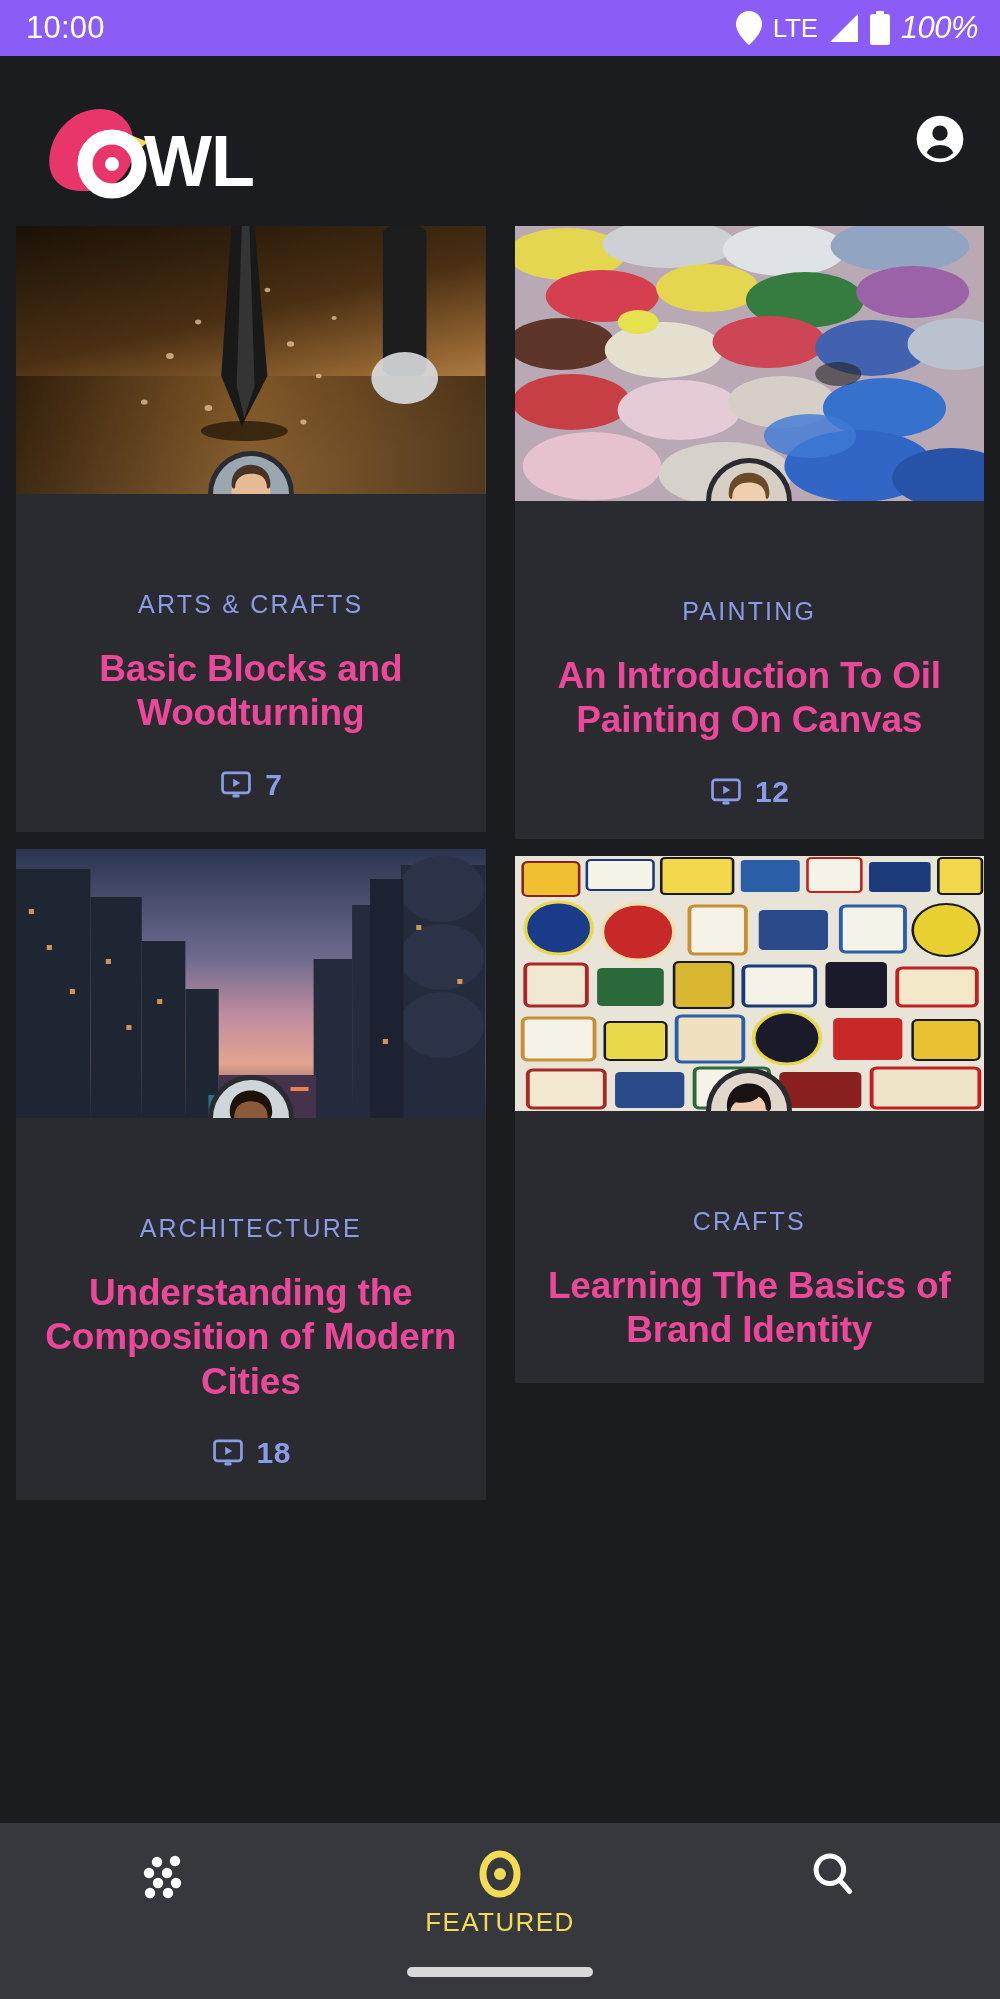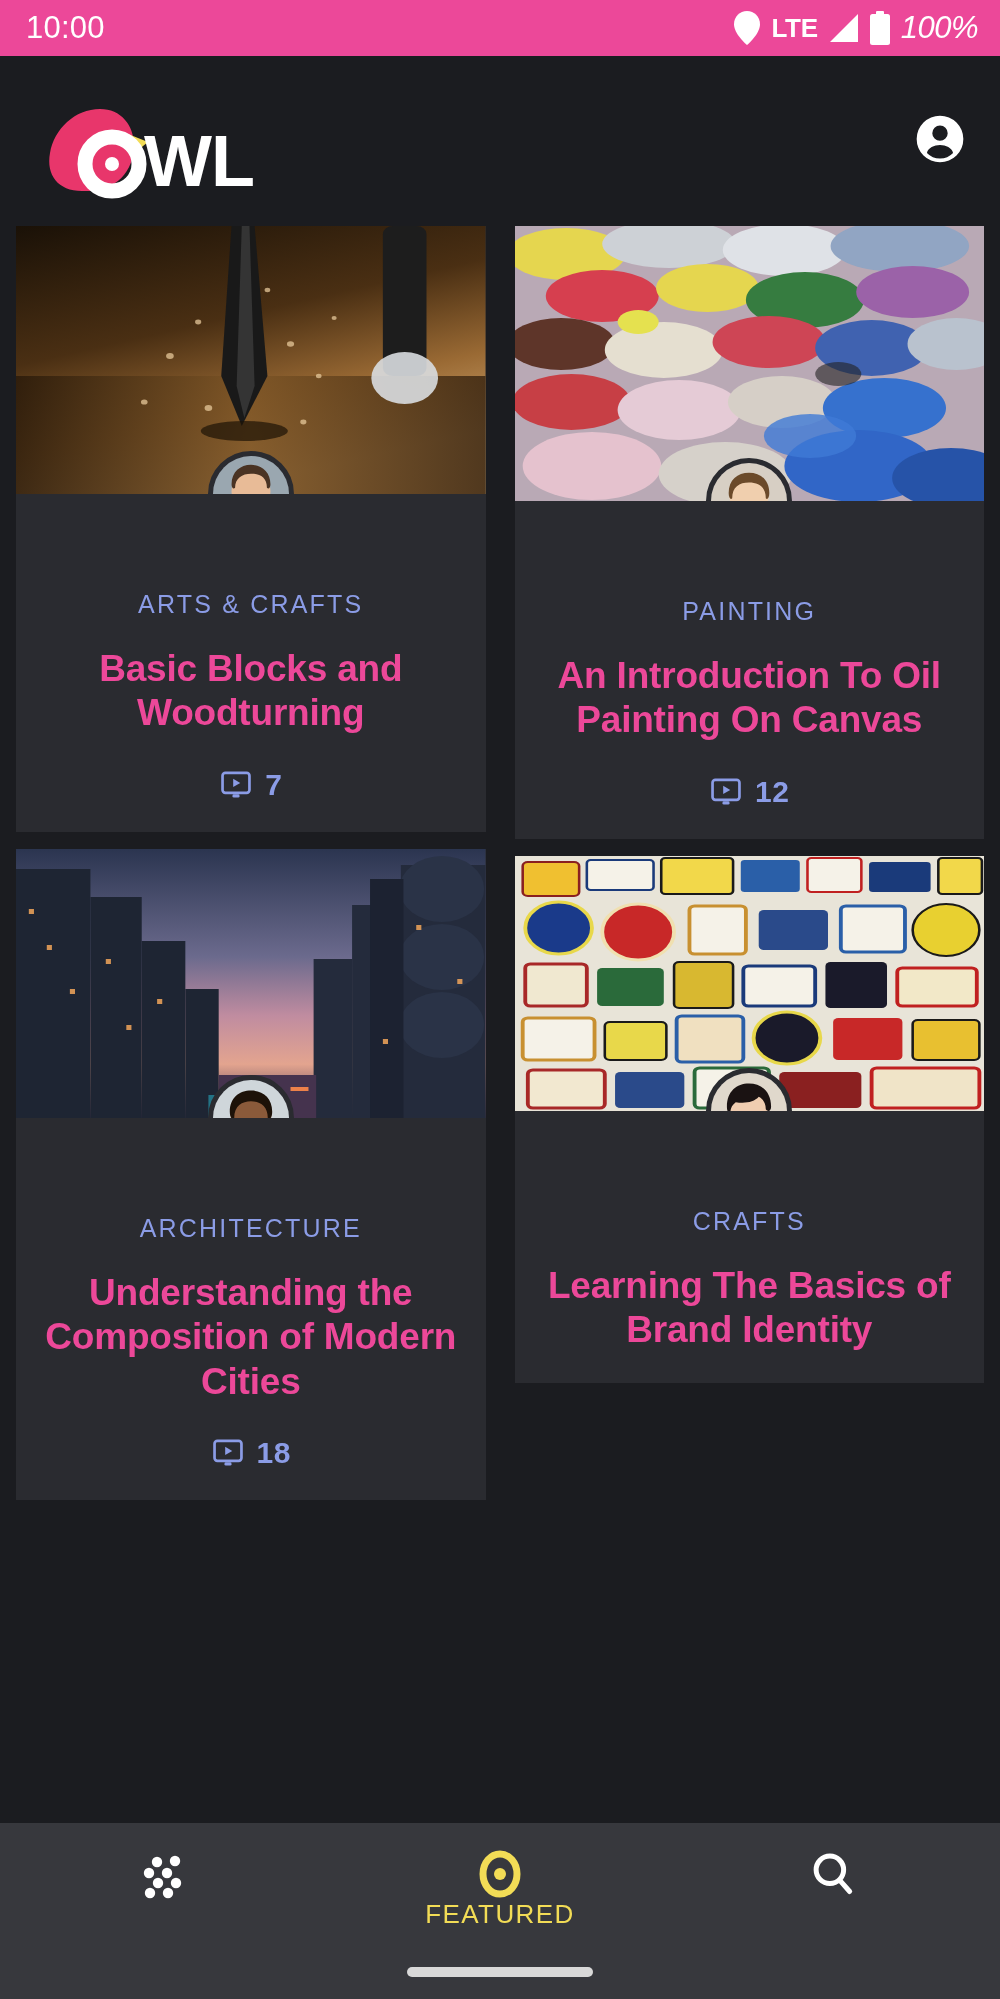--- a/index.html
+++ b/index.html
@@ -7,31 +7,31 @@
   body {
     background:#1b1c20;
     font-family:"Liberation Sans", sans-serif;
     overflow:hidden;
     position:relative;
   }
 
   
   .statusbar {
     height:56px;
-    background:#ec4899;
+    background:#8b5cf6;
     display:flex;
     align-items:center;
     justify-content:space-between;
     padding:0 22px 0 26px;
     color:#ffffff;
   }
   .status-time { font-size:31px; font-weight:400; letter-spacing:0.2px; }
   .status-right { display:flex; align-items:center; gap:11px; }
   .status-right svg { display:block; }
-  .lte-text { font-size:26px; font-weight:700; letter-spacing:-0.3px; }
+  .lte-text { font-size:26px; font-weight:400; letter-spacing:-0.3px; }
   .battery-pct { font-size:31px; font-weight:500; letter-spacing:-0.5px;font-style:italic; }
 
   
   .appbar {
     height:170px;
     background:#1b1c20;
     display:flex;
     align-items:center;
     justify-content:space-between;
     padding:0 30px 0 20px;
@@ -116,20 +116,21 @@
     display:flex;
     align-items:flex-start;
     justify-content:space-around;
     padding-top:26px;
   }
   .nav-item {
     width:200px;
     display:flex;
     flex-direction:column;
     align-items:center;
+    gap:8px;
   }
   .nav-item svg { display:block; }
   .nav-label {
     font-size:26px;
     letter-spacing:1.4px;
     color:#f2dc56;
     font-weight:400;
   }
   .home-indicator {
     position:absolute;

